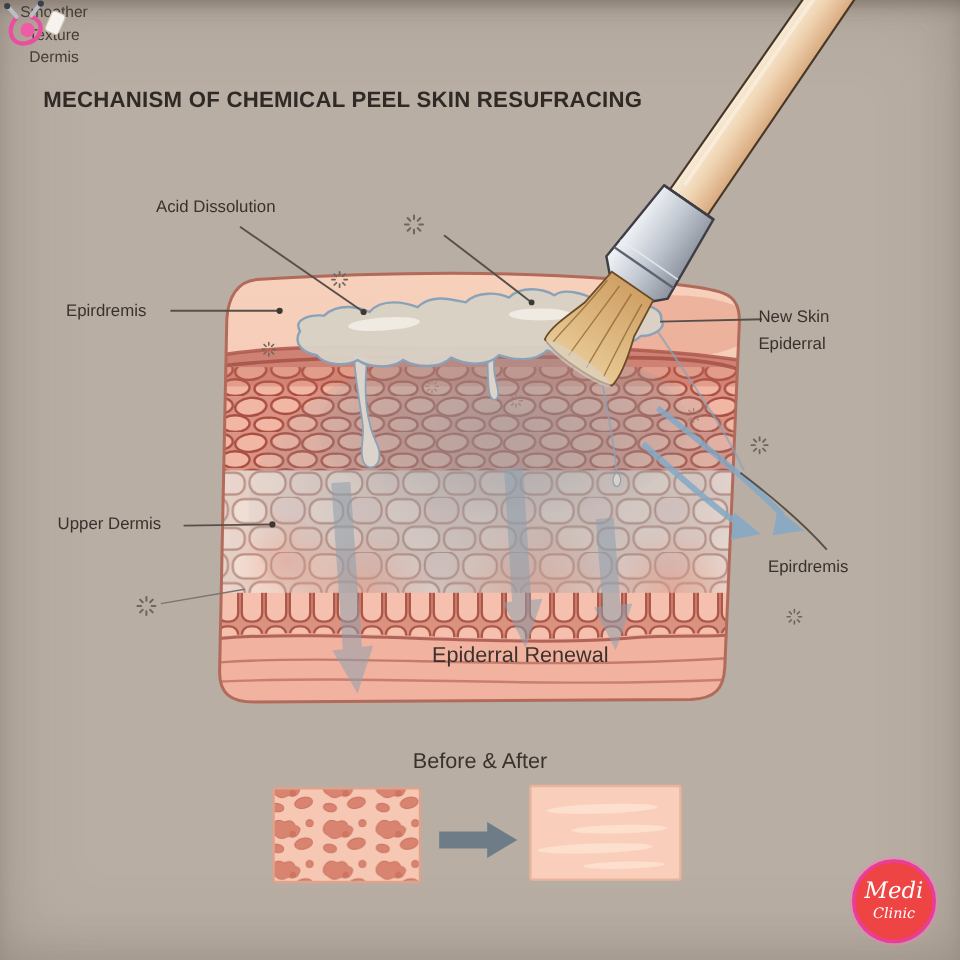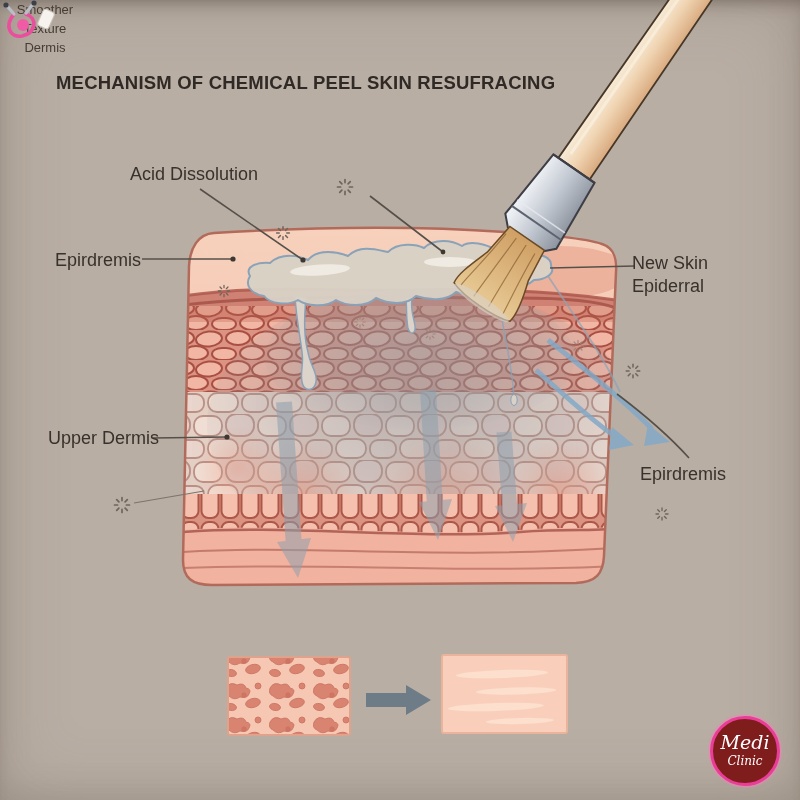--- a/index.html
+++ b/index.html
@@ -5,37 +5,37 @@
   html,body{margin:0;padding:0;background:#8f867d;}
   .stage{
     position:relative;width:800px;height:800px;overflow:hidden;
     background:#b9aea4;
     font-family:"Liberation Sans",sans-serif;
     box-shadow:inset 0 12px 16px -10px rgba(70,58,48,.45),
                inset 0 -6px 30px rgba(120,108,96,.25),
                inset 0 0 70px rgba(100,90,78,.22);
   }
   .stage svg{position:absolute;left:0;top:0;}
-  .lbl{position:absolute;color:#38322c;font-size:18px;line-height:1.3;white-space:nowrap;z-index:5;}
+  .lbl{position:absolute;color:#38322c;font-size:14px;line-height:1.3;white-space:nowrap;z-index:5;}
   .title{
-    position:absolute;left:56px;top:72px;z-index:5;
+    position:absolute;left:36px;top:72px;z-index:5;
     font-size:18.5px;font-weight:700;letter-spacing:.2px;color:#2f2a25;white-space:nowrap;
   }
   .lbl-acid{left:130px;top:163px;}
   .lbl-epid{left:55px;top:249px;}
   .lbl-newskin{left:632px;top:252px;line-height:23px;}
   .lbl-upper{left:48px;top:427px;text-align:right;}
   .lbl-epidernanal{left:640px;top:463px;}
   .lbl-renewal{left:360px;top:535px;font-size:18px;color:#3c322b;}
   .lbl-beforeafter{left:344px;top:623px;font-size:18px;color:#3a332c;}
   .lbl-outcome{left:572px;top:664px;width:90px;font-size:13px;line-height:19px;
     text-align:center;color:#453c35;white-space:normal;}
   .logo{
     position:absolute;left:710px;top:716px;width:70px;height:70px;border-radius:50%;
-    background:#7f1d1d;border:3px solid #ea3d98;box-sizing:border-box;
+    background:#ef4444;border:3px solid #ea3d98;box-sizing:border-box;
     box-shadow:0 0 0 2px rgba(242,130,185,.45);z-index:6;
     display:flex;flex-direction:column;align-items:center;justify-content:center;
     font-family:"DejaVu Serif",serif;font-style:italic;color:#ffffff;
   }
   .logo .l1{font-size:19px;line-height:19px;}
   .logo .l2{font-size:12px;line-height:18px;}
   .steth{position:absolute;left:698px;top:682px;z-index:7;}
 </style>
 </head>
 <body>
@@ -248,21 +248,23 @@
   <div class="title">MECHANISM OF CHEMICAL PEEL SKIN RESUFRACING</div>
 
   <div class="lbl lbl-acid">Acid Dissolution</div>
   <div class="lbl lbl-epid">Epirdremis</div>
   <div class="lbl lbl-newskin">
     <span style="display:block">New Skin</span>
     <span style="display:block">Epiderral</span>
   </div>
   <div class="lbl lbl-upper">Upper Dermis</div>
   <div class="lbl lbl-epidernanal">Epirdremis</div>
-
+  <div class="lbl lbl-renewal">Epiderral Renewal</div>
+
+  <div class="lbl lbl-beforeafter">Before &amp; After</div>
   <div class="lbl-outcome">
     <span style="display:block">Smoother</span>
     <span style="display:block">Texture</span>
     <span style="display:block">Dermis</span>
   </div>
 
   <div class="logo">
     <span class="l1">Medi</span>
     <span class="l2">Clinic</span>
   </div>

